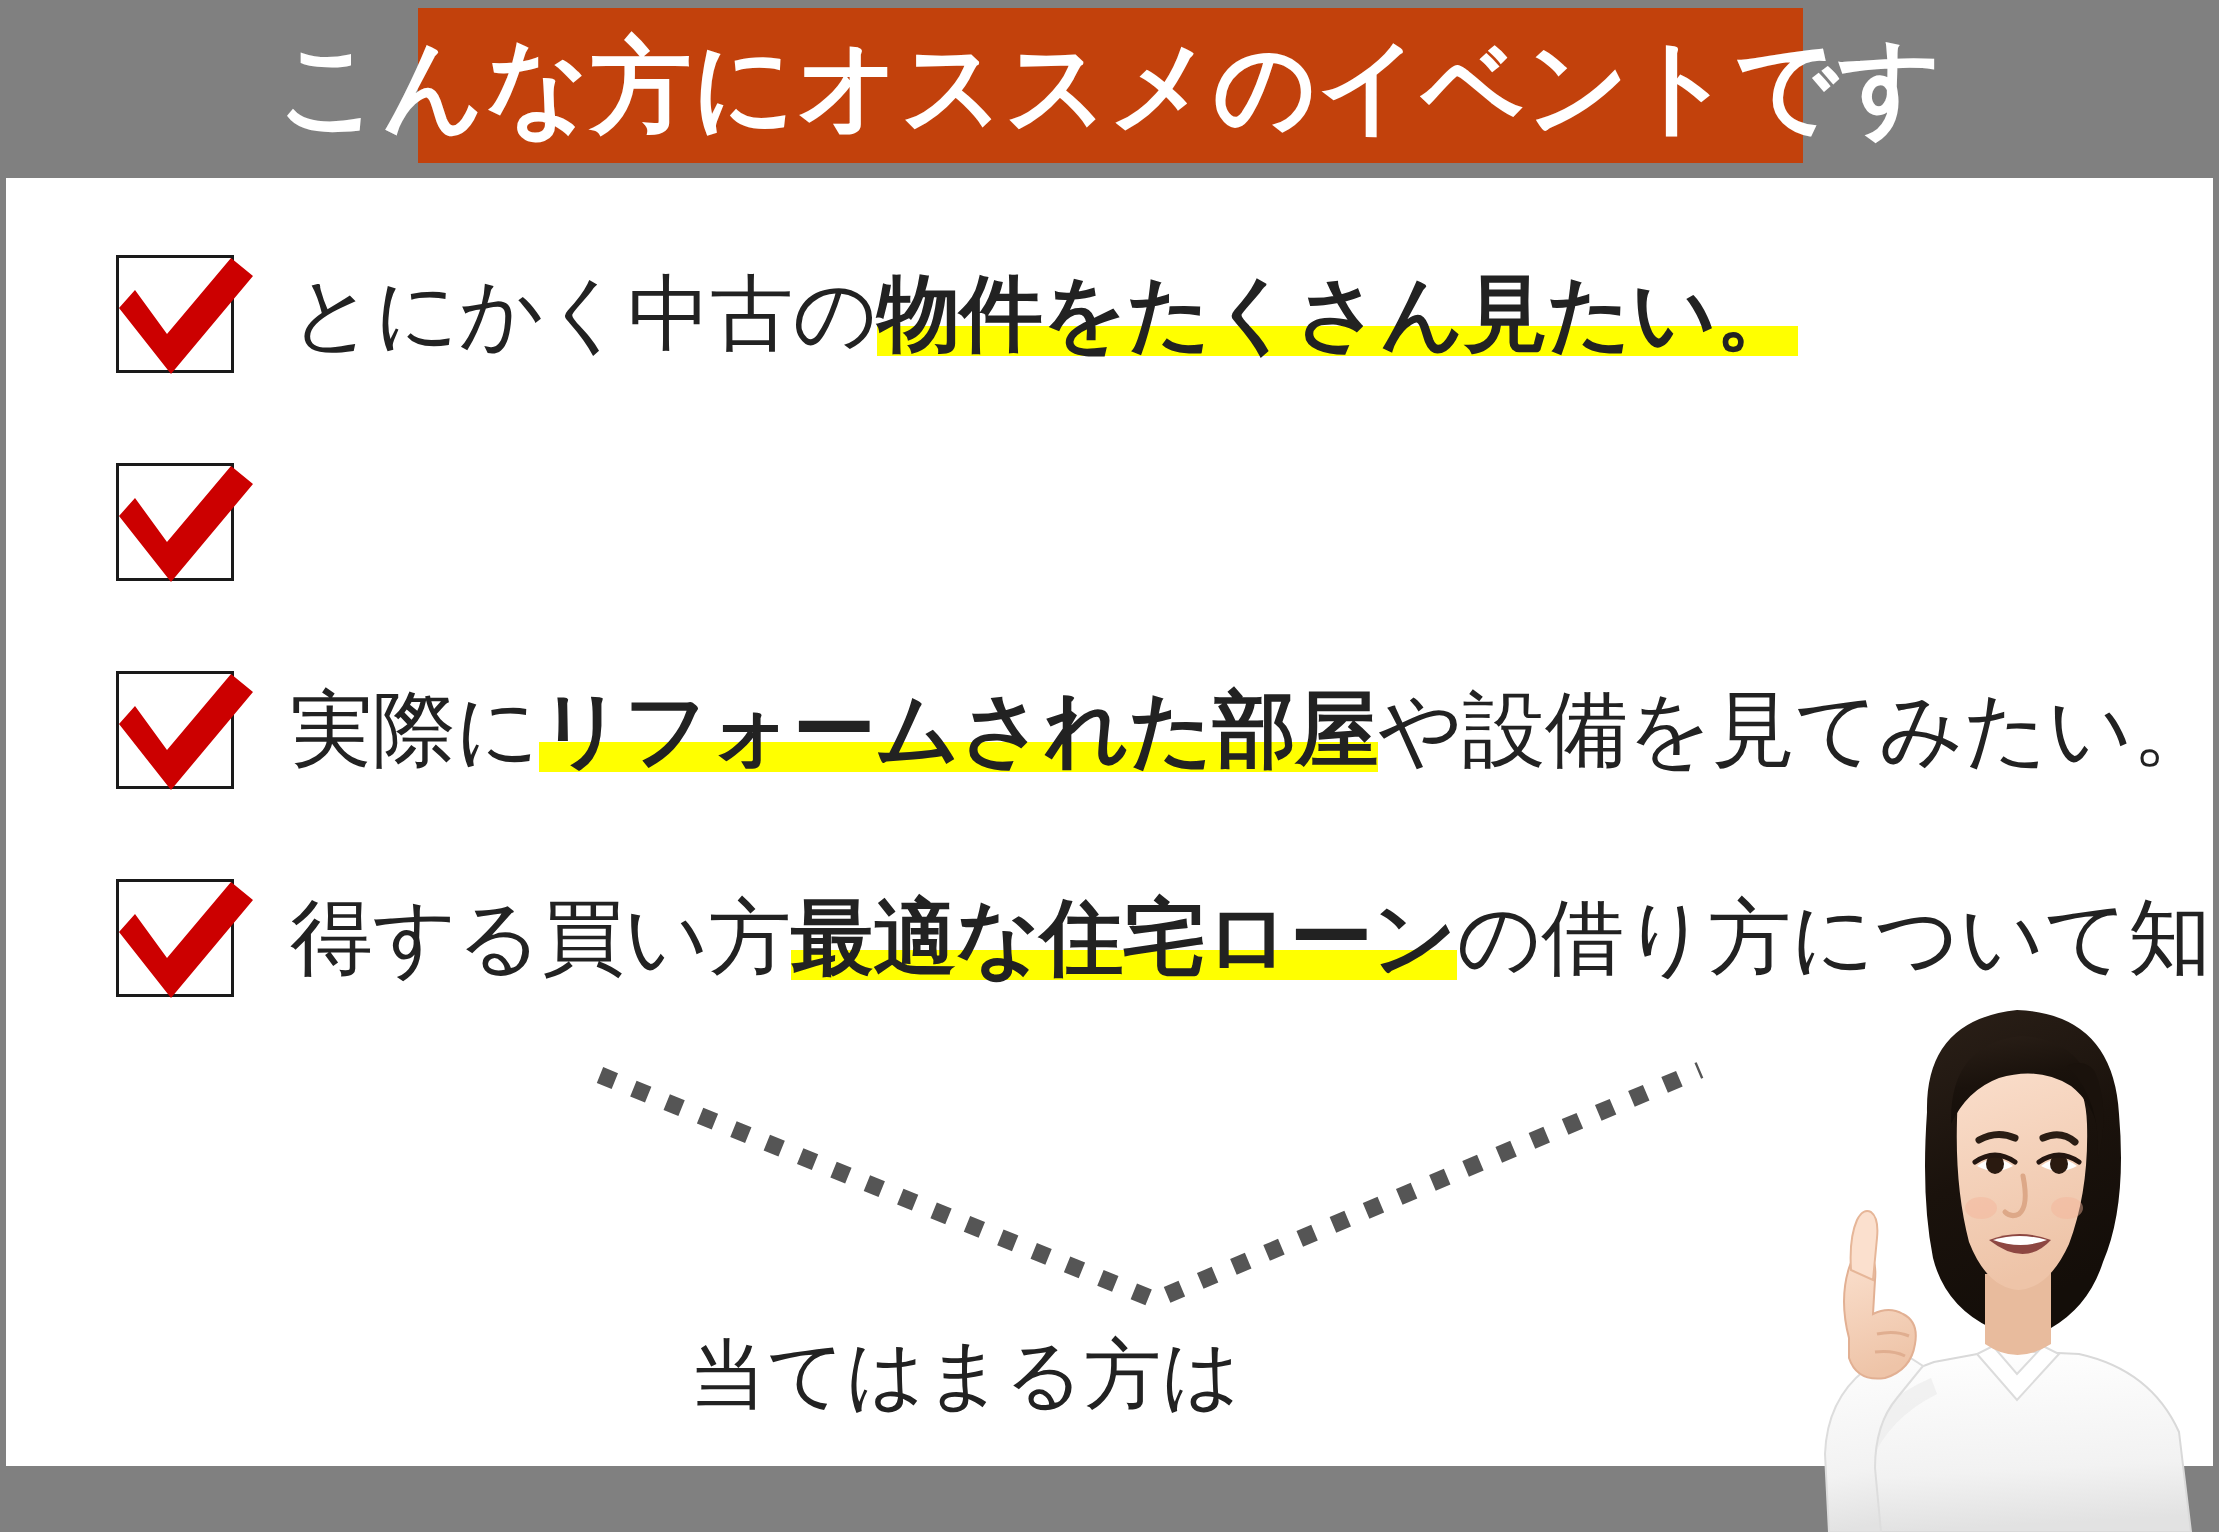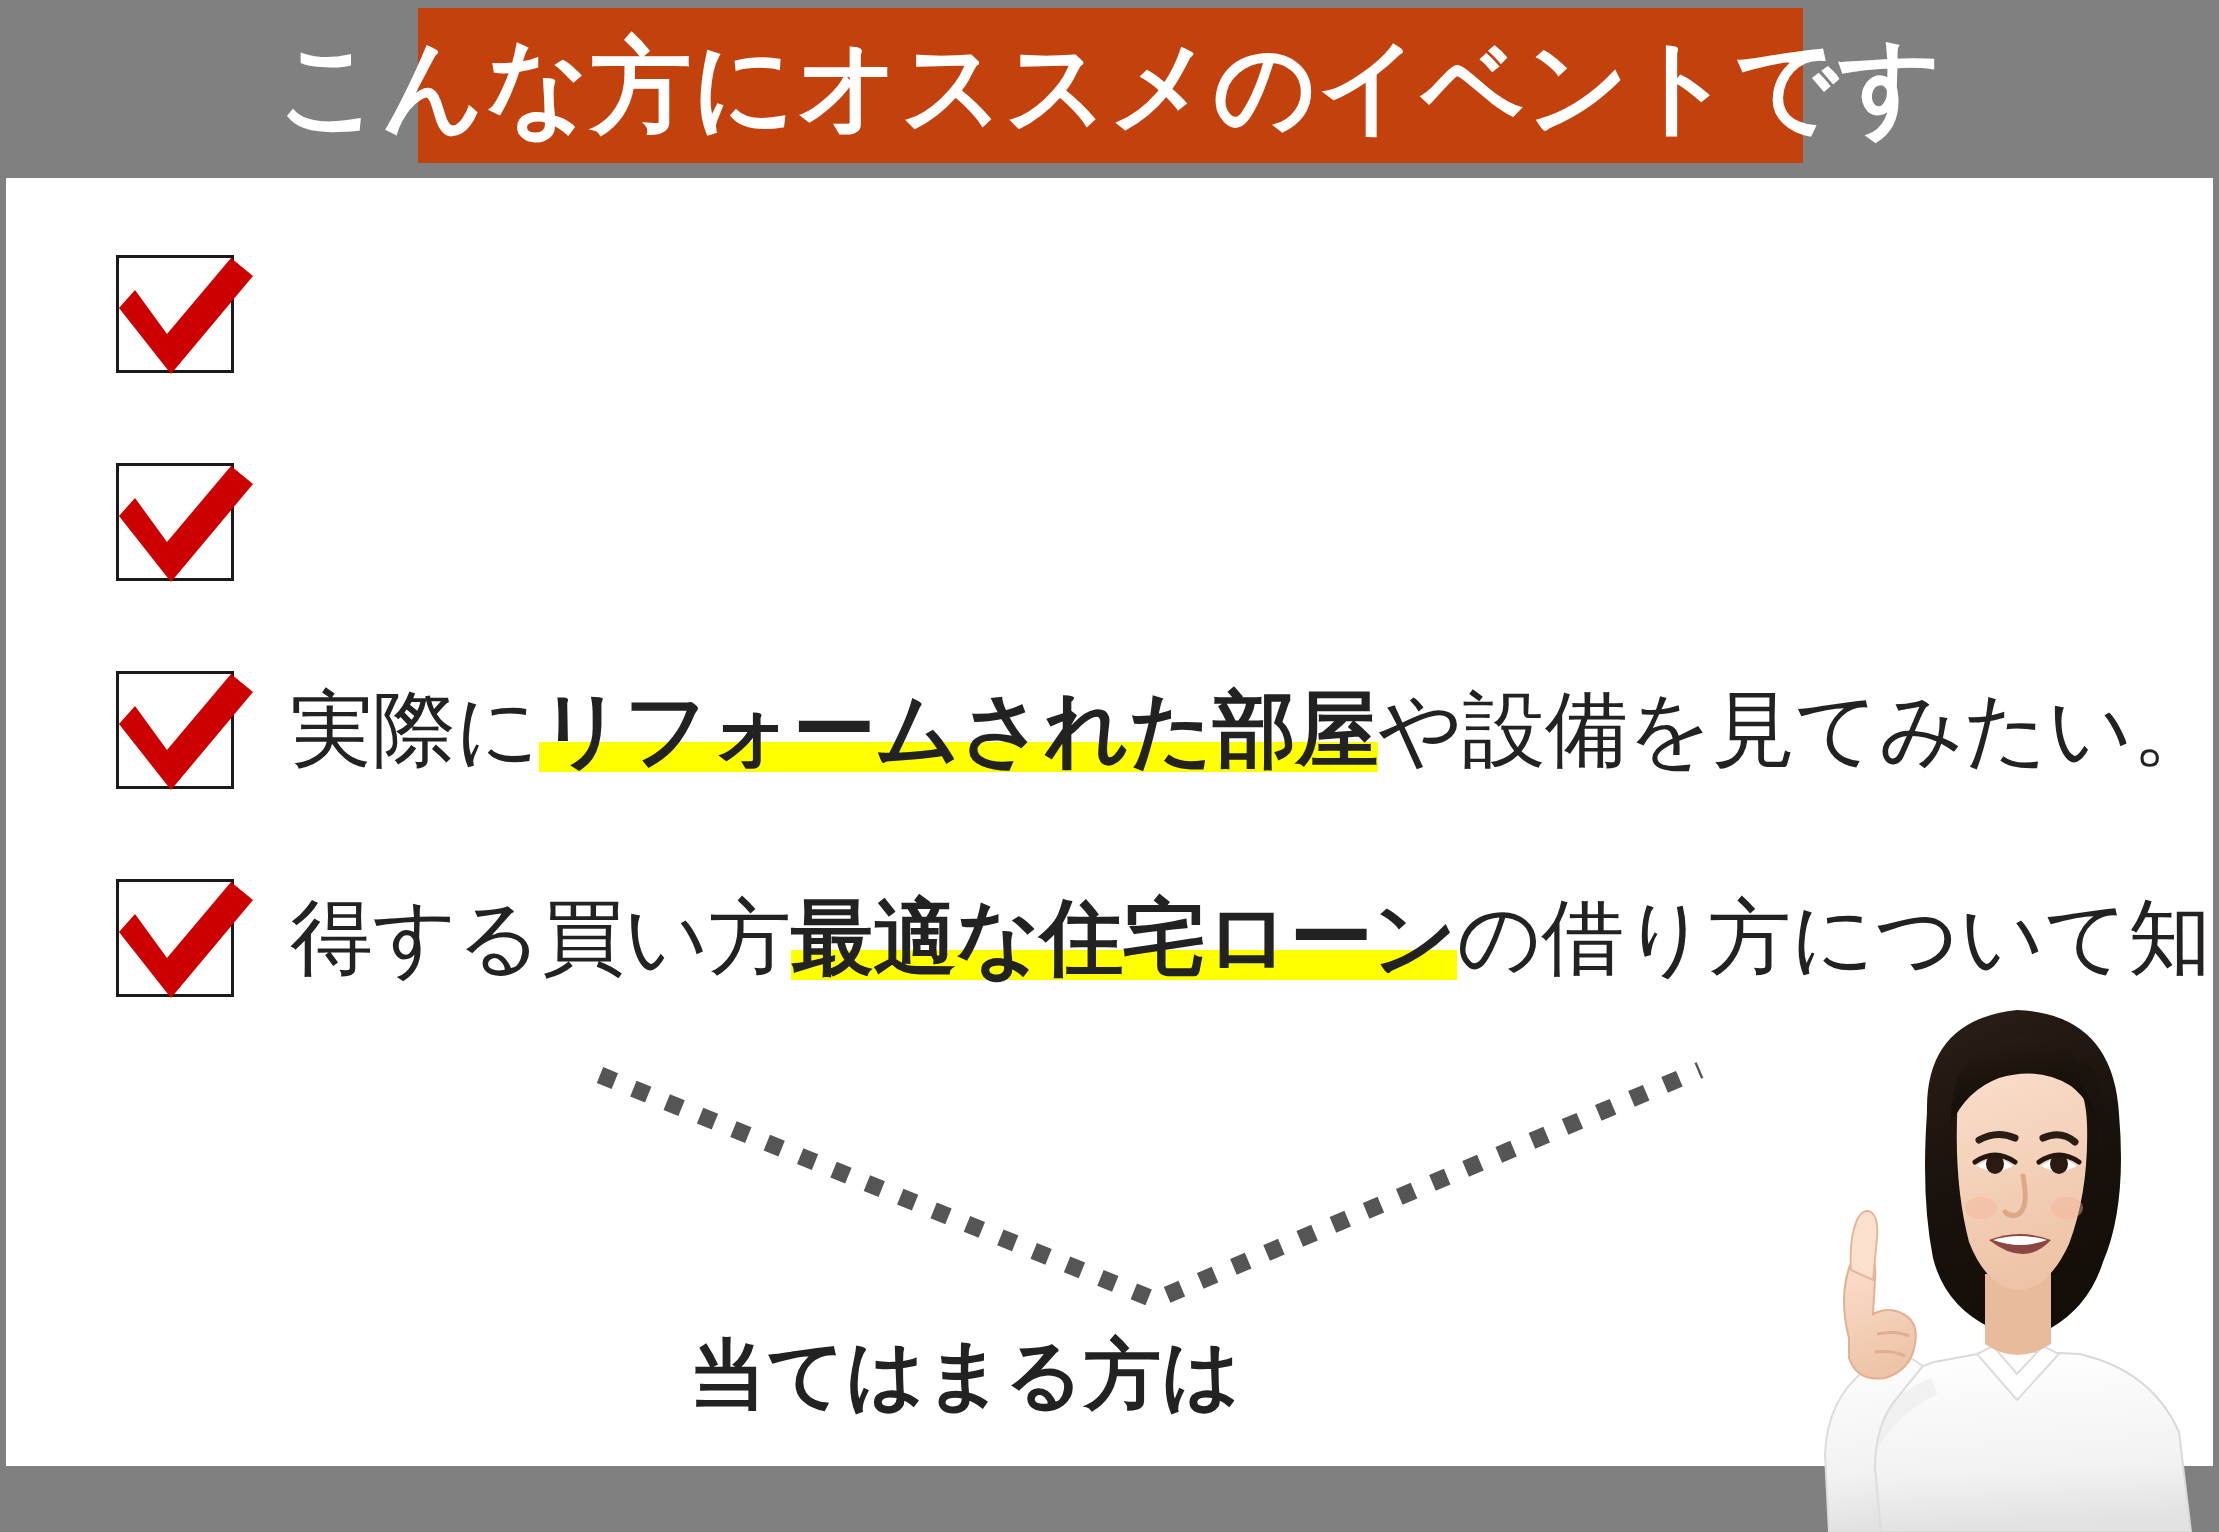--- a/index.html
+++ b/index.html
@@ -132,21 +132,21 @@
   .cta {
     position: absolute;
     left: 0;
     top: 1325px;
     width: 1930px;
     text-align: center;
     z-index: 7;
   }
   .cta-line {
     font-size: 77px;
-    font-weight: bold;
+    font-weight: normal;
     color: #222222;
     line-height: 1.28;
     white-space: nowrap;
     letter-spacing: 0.5px;
   }
 
   
   .photo {
     position: absolute;
     right: 0;
@@ -168,20 +168,23 @@
     <div class="header-title">こんな方にオススメのイベントです</div>
   </div>
 
   <div class="checklist">
 
     <div class="check-row">
       <div class="checkbox">
         <svg viewBox="0 0 160 150">
           <path d="M14 66 L30 48 L62 92 L126 16 L148 34 L66 132 Z" fill="#CC0000"></path>
         </svg>
+      </div>
+      <div class="line-text">
+        <span class="plain">とにかく中古の</span><span class="hl">物件をたくさん見たい。</span><span class="plain"></span>
       </div>
     </div>
 
     <div class="check-row">
       <div class="checkbox">
         <svg viewBox="0 0 160 150">
           <path d="M14 66 L30 48 L62 92 L126 16 L148 34 L66 132 Z" fill="#CC0000"></path>
         </svg>
       </div>
     </div>

